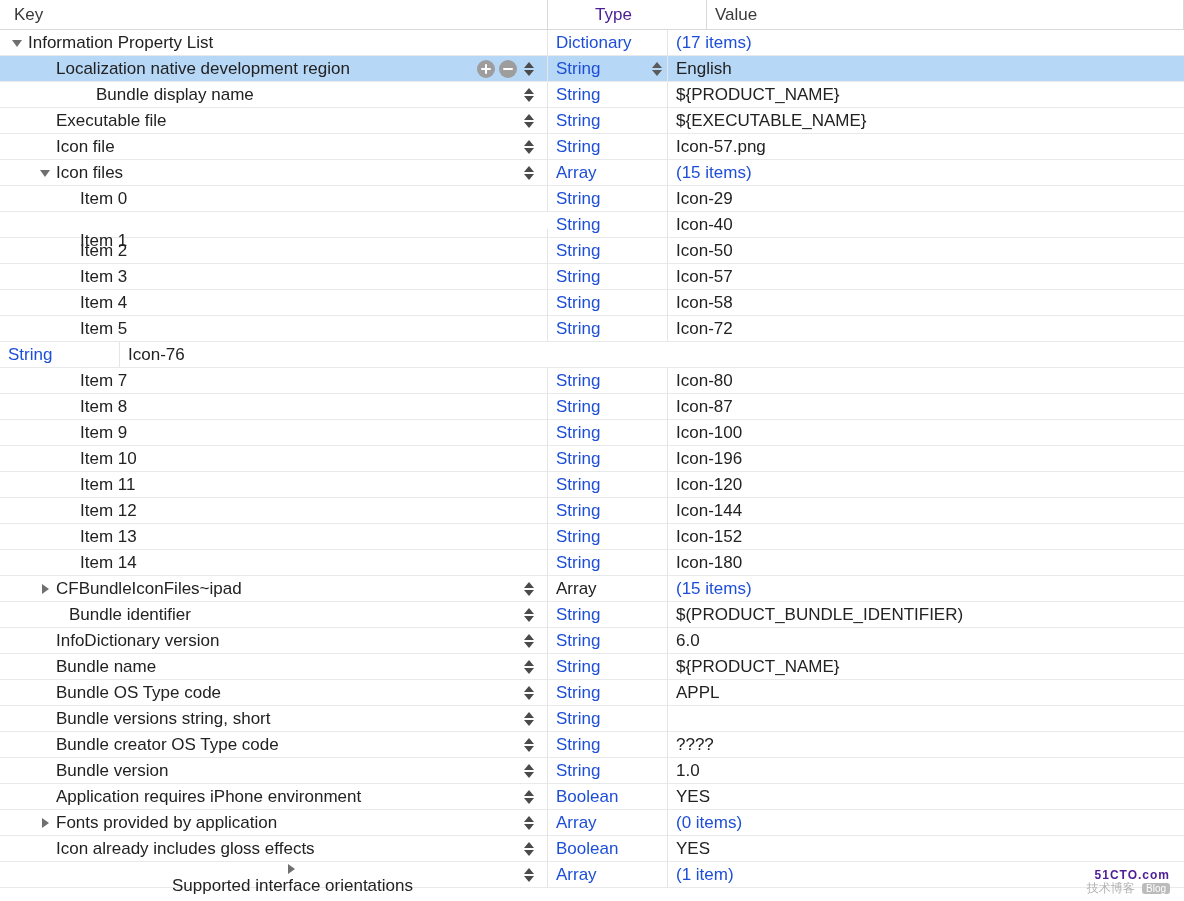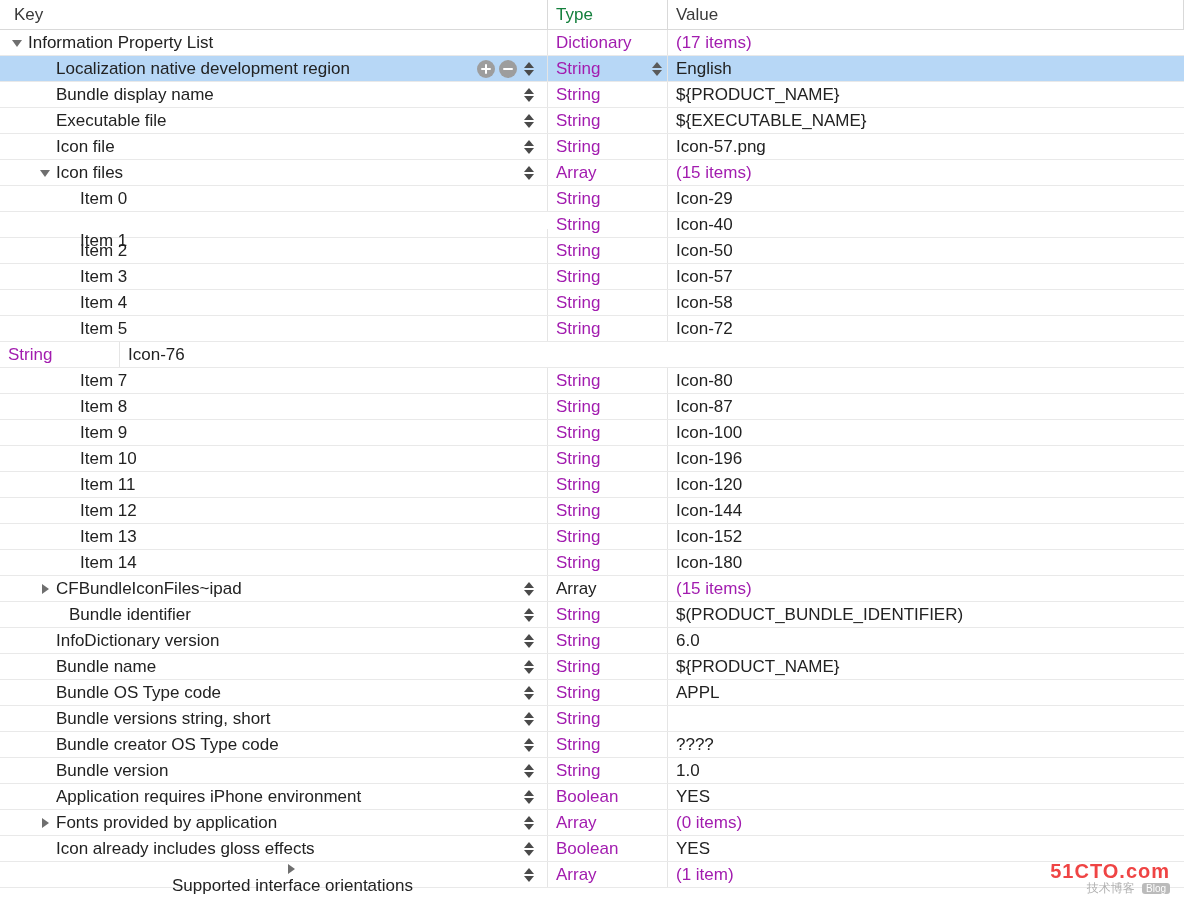--- a/index.html
+++ b/index.html
@@ -3,35 +3,35 @@
 <meta charset="utf-8">
 <style>
   * { box-sizing: border-box; margin: 0; padding: 0; }
   html, body { width: 1184px; height: 901px; font-family: -apple-system, "Helvetica Neue", Arial, sans-serif; font-size: 17px; color: #222; background:#fff; }
   .plist { width:100%; }
   .header-row { display:flex; height:30px; align-items:center; background:#fff; border-bottom:1px solid #d9d9d9; font-weight:400; color:#424242; font-size:17px; }
   .col-key   { flex:0 0 548px; padding-left:14px; position:relative; display:flex; align-items:center; height:100%;text-align:right; }
   .col-type  { flex:0 0 120px; padding-left:8px;  display:flex; align-items:center; height:100%; color:#8e8e8e; position:relative;}
   .col-value { flex:1 1 auto;  padding-left:8px;  display:flex; align-items:center; height:100%; }
   .header-row .col-key, .header-row .col-type, .header-row .col-value { color:#3a3a3a; border-right:1px solid #d9d9d9; }
-  .header-row .col-type { color:#15803d; }
+  .header-row .col-type { color:#4c1d95;margin-left:39px; }
   .row { display:flex; height:26px; align-items:center; border-bottom:1px solid #e9e9e9; background:#fff; }
   .row.selected { background:#b7d7f6; }
   .row .col-key { border-right:1px solid #e5e5e5; }
   .row .col-type{ border-right:1px solid #e5e5e5; }
-  .gray { color:#a21caf; }
+  .gray { color:#1d4ed8; }
   .disclosure { width:14px; height:14px; display:inline-flex; align-items:center; justify-content:center; margin-right:4px; flex:0 0 14px;}
   .stepper { position:absolute; right:12px; top:50%; transform:translateY(-50%); width:12px; height:20px; display:flex; flex-direction:column; align-items:center; justify-content:center; color:#4a4a4a; }
   .stepper svg { display:block; }
   .type-stepper { position:absolute; right:4px; top:50%; transform:translateY(-50%); width:12px; height:20px; display:flex; flex-direction:column; align-items:center; justify-content:center; color:#8e8e8e; }
   .row.selected .type-stepper { color:#5a5a5a; }
   .addremove { position:absolute; right:30px; top:50%; transform:translateY(-50%); display:flex; gap:4px; }
   .circ { width:18px; height:18px; border-radius:50%; background:#9d9d9d; display:flex; align-items:center; justify-content:center; color:#fff; font-size:14px; font-weight:700;}
   .watermark { position:fixed; right:14px; bottom:6px; text-align:right; color:#b0b0b0; font-size:12px; line-height:1.1; pointer-events:none;}
-  .watermark .big { font-size:20px; font-weight:700; color:#ef4444; letter-spacing:1px;}
+  .watermark .big { font-size:12px; font-weight:700; color:#4c1d95; letter-spacing:1px;}
 </style>
 </head>
 <body>
 
 <div class="plist">
 
   <div class="header-row">
     <div class="col-key">Key</div>
     <div class="col-type">Type</div>
     <div class="col-value">Value</div>
@@ -89,21 +89,21 @@
             <svg width="10" height="6" viewBox="0 0 10 6" style="margin-top:2px">
               <polygon points="0,0 10,0 5,6" fill="currentColor"></polygon>
             </svg>
           </span>
         </div>
         <div class="col-value">
           <span>English</span>
         </div>
       </div>
       <div class="row">
-        <div class="col-key" style="padding-left: 38px;">
+        <div class="col-key" style="padding-left: 38px; gap: 40px;">
           <span class="disclosure"></span>
           <span>Bundle display name</span>
           <span class="stepper">
             <svg width="10" height="6" viewBox="0 0 10 6">
               <polygon points="0,6 10,6 5,0" fill="currentColor"></polygon>
             </svg>
             <svg width="10" height="6" viewBox="0 0 10 6" style="margin-top:2px">
               <polygon points="0,0 10,0 5,6" fill="currentColor"></polygon>
             </svg>
           </span>

